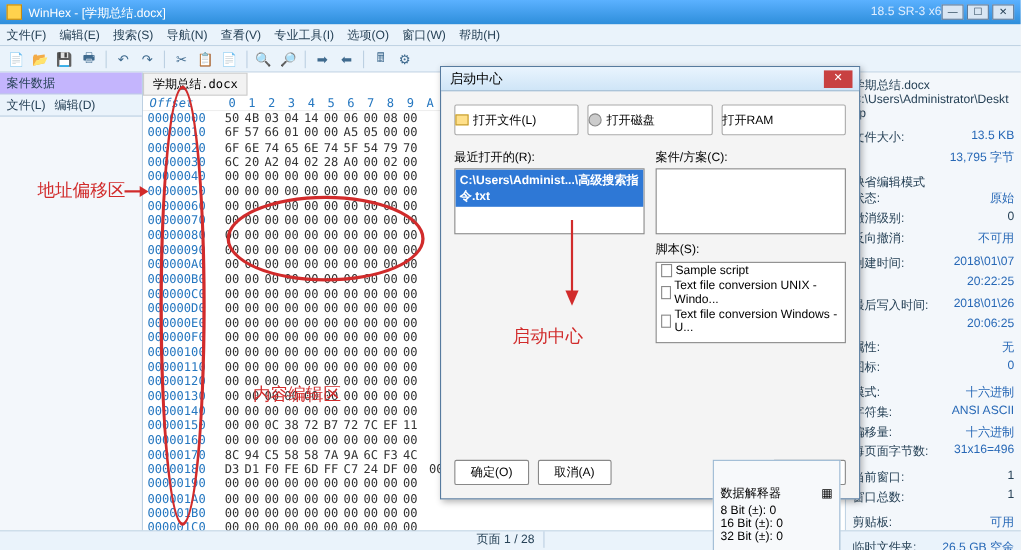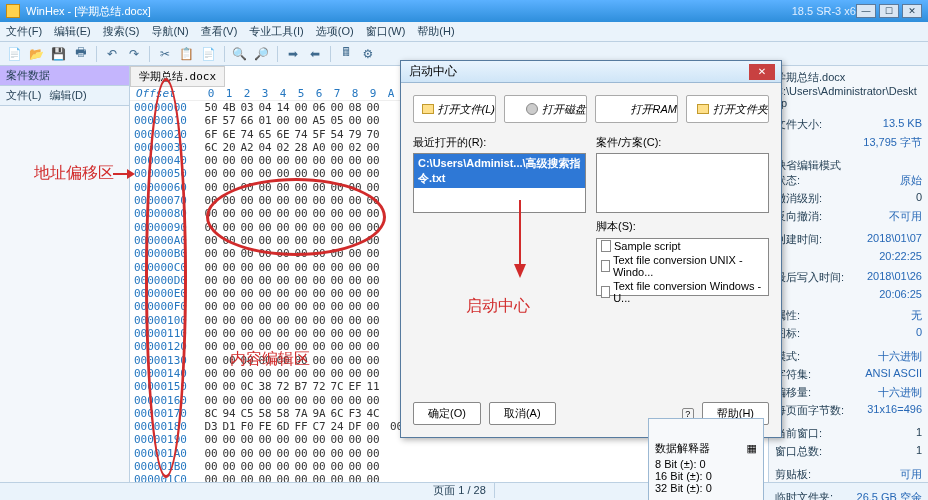--- a/index.html
+++ b/index.html
@@ -32,28 +32,28 @@
 .right-panel .val-blue { color: #2768b6; }
 .right-panel .section { margin-top: 8px; }
 .statusbar { background: #eaf3fb; height: 18px; display: flex; align-items: center; padding: 0 8px; border-top: 1px solid #bcd0e2; font-size: 11px; color: #274257; gap: 24px; flex-direction: column; }
 .statusbar .sb-item { border-right: 1px solid #bcd0e2; padding-right: 8px; }
 
 .dialog { position: absolute; top: 60px; left: 400px; width: 382px; background: #f4f4f4; border: 1px solid #567a9e; box-shadow: 2px 2px 6px rgba(0,0,0,.3); }
 .dialog .dlg-title { background: linear-gradient(#e9f4fe, #cfe5f7); height: 22px; display: flex; align-items: center; padding: 0 8px; font-size: 12px; border-bottom: 1px solid #9bb8d3; position: relative; }
 .dialog .dlg-close { position: absolute; right: 6px; width: 26px; height: 16px; background: #c84141; color: #fff; text-align: center; font-size: 10px; line-height: 16px; }
 .dialog .dlg-body { padding: 12px; }
 .dialog .dlg-row1 { display: flex; gap: 8px; margin-bottom: 12px; }
-.dialog .dlg-btn { flex: 1; height: 28px; background: #fff; border: 1px solid #aaa; border-radius: 2px; display: flex; align-items: center; justify-content: flex-end; gap: 4px; font-size: 11px; cursor: pointer; font-style: italic; }
+.dialog .dlg-btn { flex: 1; height: 28px; background: #fff; border: 1px solid #aaa; border-radius: 2px; display: flex; align-items: center; justify-content: flex-start; gap: 4px; font-size: 11px; cursor: pointer; }
 .dialog .dlg-cols { display: flex; gap: 10px; }
 .dialog .col { flex: 1; }
 .dialog .col-label { font-size: 11px; margin-bottom: 3px; }
 .dialog .listbox { border: 1px solid #888; background: #fff; height: 60px; font-size: 11px; overflow: hidden; font-weight: bold; }
 .dialog .listbox .item { padding: 2px 4px; }
 .dialog .listbox .item.sel { background: #2e78d6; color: #fff; }
-.dialog .listbox2 { border: 1px solid #888; background: #fff; height: 58px; font-size: 11px; margin-top: 4px; }
+.dialog .listbox2 { border: 1px solid #888; background: #fff; height: 74px; font-size: 11px; margin-top: 4px; }
 .dialog .listbox2 .item { padding: 1px 4px; display: flex; align-items: center; gap: 3px; }
 .dialog .dlg-footer { display: flex; gap: 8px; margin-top: 106px; align-items: center; }
 .dialog .dlg-footer .btn2 { padding: 3px 14px; border: 1px solid #888; background: #fff; border-radius: 2px; font-size: 11px; cursor: pointer; }
 .dialog .dlg-footer .spacer { flex: 1; }
 .annotation-red { position: absolute; color: #d12b2b; font-size: 16px; font-family: "Microsoft YaHei"; pointer-events: none; }
 .ellipse-red { position: absolute; border: 3px solid #d12b2b; border-radius: 50%; pointer-events: none; }
 .arrow-red { position: absolute; pointer-events: none; }
 .data-interp { position: absolute; top: 418px; left: 648px; width: 116px; border: 1px solid #9bb8d3; background: #f7f9fb; font-size: 11px; padding: 22px 6px; }
 .data-interp .hdr { margin-bottom: 2px; display: flex; justify-content: space-between; align-items: center; }
 .q-icon { width: 12px; height: 12px; border: 1px solid #888; border-radius: 2px; text-align: center; line-height: 10px; font-size: 9px; display: inline-block; }
@@ -628,24 +628,20 @@
           <span class="folder-icn"></span>
           <span>打开文件(L)</span>
         </div>
       <div class="dlg-btn">
           <span class="disk-icn"></span>
           <span>打开磁盘</span>
         </div>
       <div class="dlg-btn">
           <span>打开RAM</span>
         </div>
-      <div class="dlg-btn">
-          <span class="folder-icn"></span>
-          <span>打开文件夹</span>
-        </div>
     </div>
     <div class="dlg-cols">
       <div class="col">
         <div class="col-label">最近打开的(R):</div>
         <div class="listbox">
           <div class="item sel"><span>C:\Users\Administ...\高级搜索指令.txt</span></div>
         </div>
       </div>
       <div class="col">
         <div class="col-label">案件/方案(C):</div>

